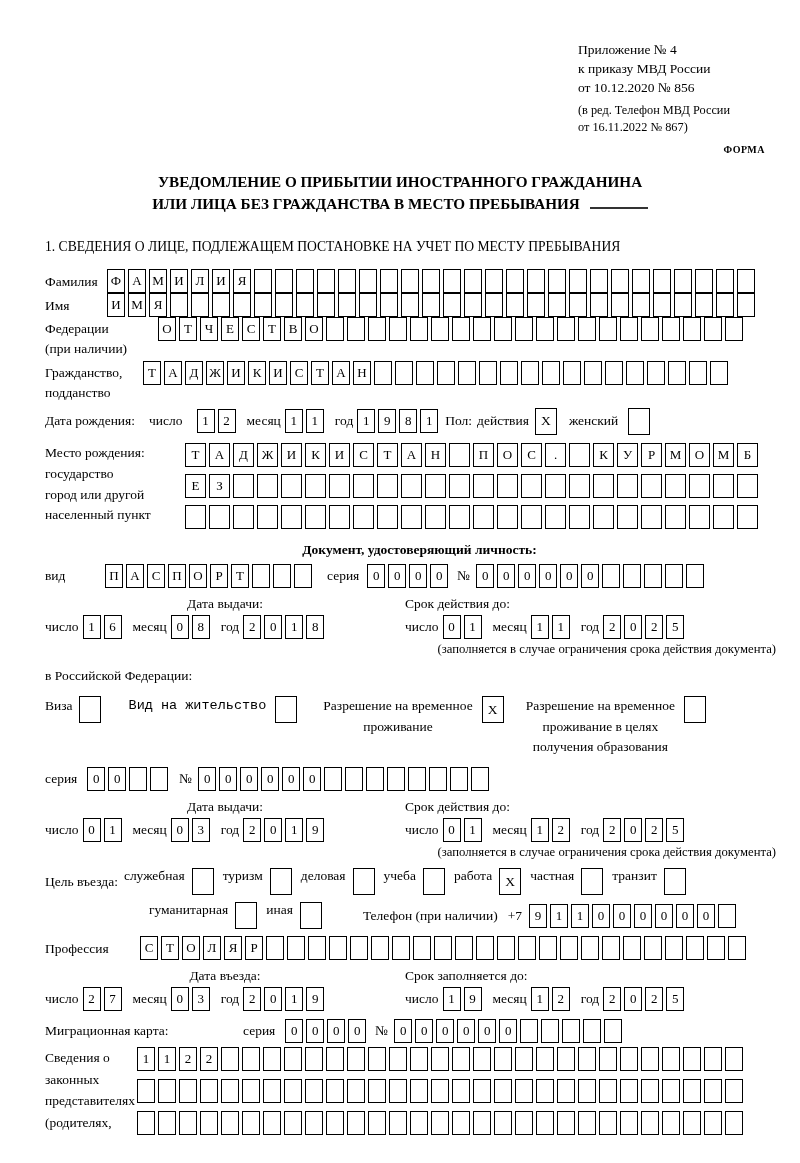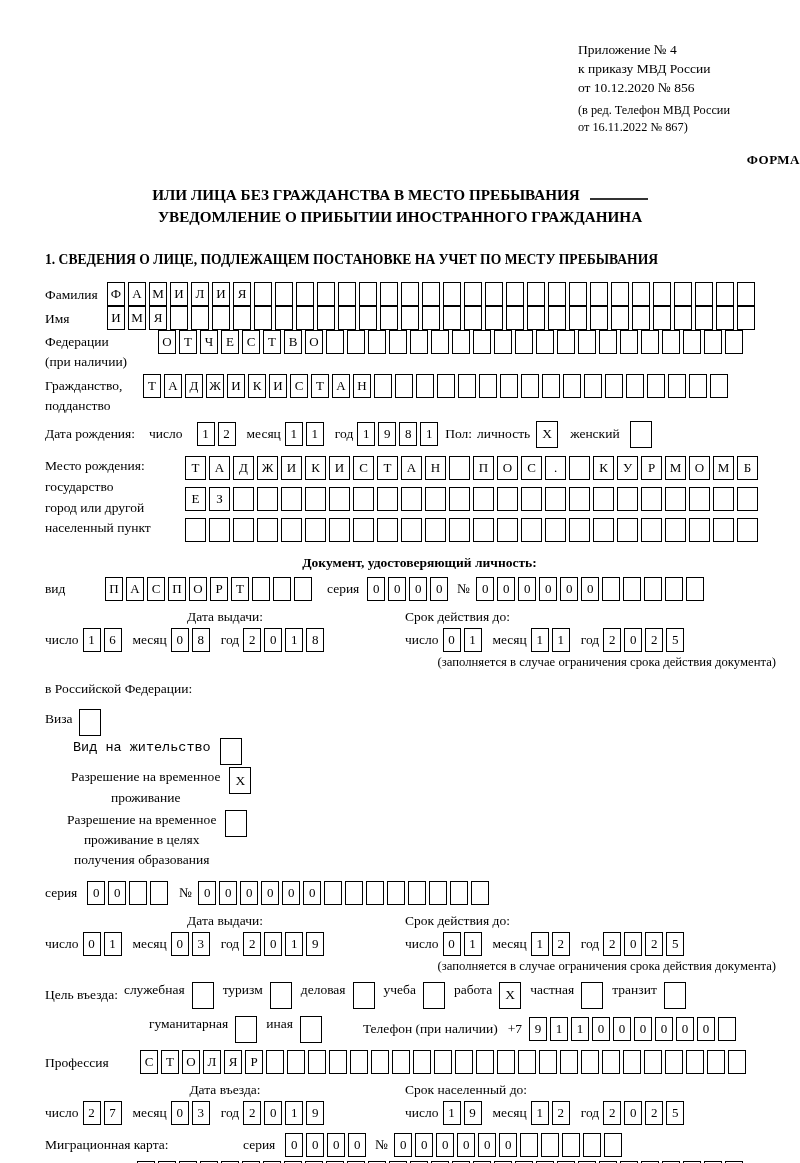--- a/index.html
+++ b/index.html
@@ -4,24 +4,24 @@
 <style>
   html,body{margin:0;padding:0;}
   body{
     width:800px;height:1163px;background:#ffffff;color:#000;
     font-family:"Liberation Serif","DejaVu Serif",serif;
     font-size:13.5px;overflow:hidden;
   }
   .appendix{margin:40px 30px 0 578px;line-height:1.42;}
   .appendix .rev{font-size:12.3px;line-height:1.35;}
   .appendix .rev-first{margin-top:5px;}
-  .forma{margin-top:16px;text-align:right;font-weight:bold;font-size:13px;letter-spacing:.5px;}
+  .forma{margin-top:8px;padding-right:35px;text-align:right;font-weight:bold;font-size:10px;letter-spacing:.5px;}
   .title{margin-top:16px;text-align:center;font-weight:bold;font-size:15.2px;line-height:1.45;}
   .blank-line{display:inline-block;width:58px;border-bottom:2px solid #333;margin-left:10px;vertical-align:baseline;}
-  .sect{margin:24px 0 0 45px;font-weight:bold;font-size:13.6px;}
+  .sect{margin:24px 0 0 45px;font-weight:normal;font-size:13.6px;}
   .formbody{margin:14px 6px 0 45px;}
   .frow{display:flex;align-items:flex-start;margin-bottom:0;}
   .flabel{flex:0 0 auto;line-height:1.3;padding-top:4px;}
   .lbl2{line-height:1.5;padding-top:2px;}
   .cells{display:flex;flex-wrap:nowrap;}
   .cell{
     flex:0 0 auto;width:16px;height:22px;border:1.5px solid #000;margin-right:3px;
     display:flex;align-items:center;justify-content:center;
     font-size:13px;background:#fff;
   }
@@ -34,21 +34,21 @@
   .dlbl{margin:0 4px 0 0;}
   .dgap{margin-left:8px;}
   .heads{display:flex;margin:8px 0 3px 0;}
   .heads .h-left{flex:0 0 360px;text-align:center;}
   .heads .h-right{flex:1;text-align:left;}
   .daterow{display:flex;align-items:center;}
   .daterow .g-left{flex:0 0 360px;display:flex;align-items:center;}
   .daterow .g-right{display:flex;align-items:center;}
   .note{text-align:right;padding-right:18px;font-size:12.7px;margin:3px 0 8px 0;}
   .ptext{line-height:1.6;}
-  .optrow{display:flex;align-items:flex-start;margin:8px 0 10px 0;flex-direction:column;}
+  .optrow{display:flex;align-items:flex-start;margin:8px 0 10px 0;}
   .opt{display:flex;align-items:flex-start;}
   .opt .olbl{padding-top:4px;}
   .optblock{text-align:center;line-height:1.5;padding-top:2px;}
   .opt .cb{margin-left:9px;margin-top:2px;}
   .sp1{margin-left:28px;font-family:Liberation Mono, monospace;} .sp2{margin-left:26px;} .sp3{margin-left:22px;}
   .purpose .opt{margin-right:9px;}
   .purpose .opt .cb{margin-left:7px;margin-top:0;}
   .purpose{align-items:center;margin-bottom:7px;}
   .purpose .olbl{padding-top:0;}
   .indent2{margin-left:104px;}
@@ -70,22 +70,22 @@
     <div>Приложение № 4</div>
     <div>к приказу МВД России</div>
     <div>от 10.12.2020 № 856</div>
     <div class="rev rev-first">(в ред. Телефон МВД России</div>
     <div class="rev">от 16.11.2022 № 867)</div>
   </div>
 
   <div class="forma">ФОРМА</div>
 
   <div class="title">
+    <div>УВЕДОМЛЕНИЕ О ПРИБЫТИИ ИНОСТРАННОГО ГРАЖДАНИНА</div>
     <div><span>ИЛИ ЛИЦА БЕЗ ГРАЖДАНСТВА В МЕСТО ПРЕБЫВАНИЯ</span><span class="blank-line"></span></div>
-    <div>УВЕДОМЛЕНИЕ О ПРИБЫТИИ ИНОСТРАННОГО ГРАЖДАНИНА</div>
   </div>
 
   <div class="sect">1. СВЕДЕНИЯ О ЛИЦЕ, ПОДЛЕЖАЩЕМ ПОСТАНОВКЕ НА УЧЕТ ПО МЕСТУ ПРЕБЫВАНИЯ</div>
 
   <div class="formbody">
 
     <div class="frow">
       <div class="flabel" style="width:62px">Фамилия</div>
       <div class="cells">
           <span class="cell">Ф</span>
@@ -246,21 +246,21 @@
           <span class="cell">1</span>
         </span>
       <span class="dlbl dgap">год</span>
       <span class="cells">
           <span class="cell">1</span>
           <span class="cell">9</span>
           <span class="cell">8</span>
           <span class="cell">1</span>
         </span>
       <span style="margin-left:4px">Пол:</span>
-      <span style="margin-left:5px;margin-right:6px">личность</span>
+      <span style="margin-left:5px;margin-right:6px">действия</span>
       <span class="cb">X</span>
       <span style="margin-left:12px;margin-right:10px">женский</span>
       <span class="cb"></span>
     </div>
 
     <div class="bp-wrap">
       <div class="bp-labels">
         <div>Место рождения:</div>
         <div>государство</div>
         <div>город или другой</div>
@@ -625,21 +625,21 @@
           <span class="cell"></span>
           <span class="cell"></span>
           <span class="cell"></span>
           <span class="cell"></span>
           <span class="cell"></span>
         </div>
     </div>
 
     <div class="heads">
       <div class="h-left">Дата въезда:</div>
-      <div class="h-right">Срок населенный до:</div>
+      <div class="h-right">Срок заполняется до:</div>
     </div>
 
     <div class="daterow" style="margin-bottom:8px">
       <div class="g-left">
         <span class="dlbl">число</span>
         <span class="cells">
             <span class="cell">2</span>
             <span class="cell">7</span>
           </span>
         <span class="dlbl dgap">месяц</span>

